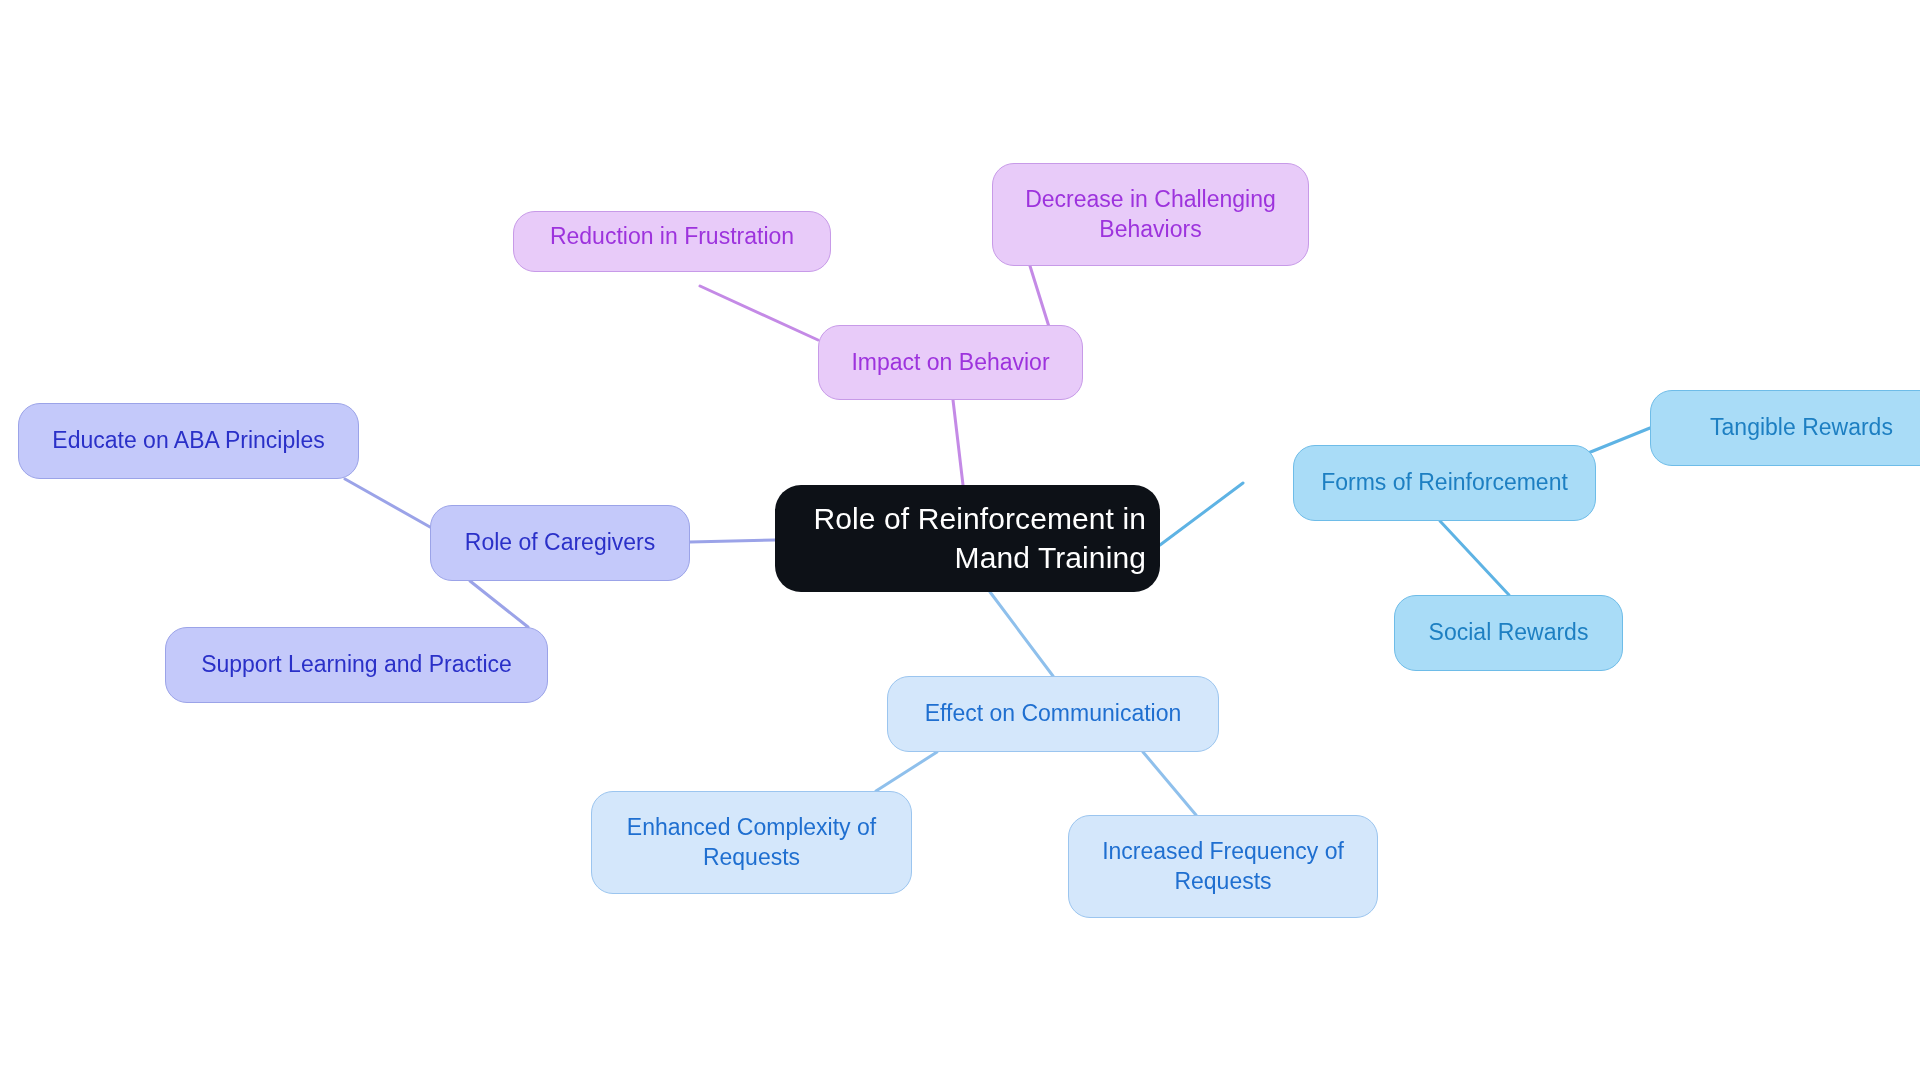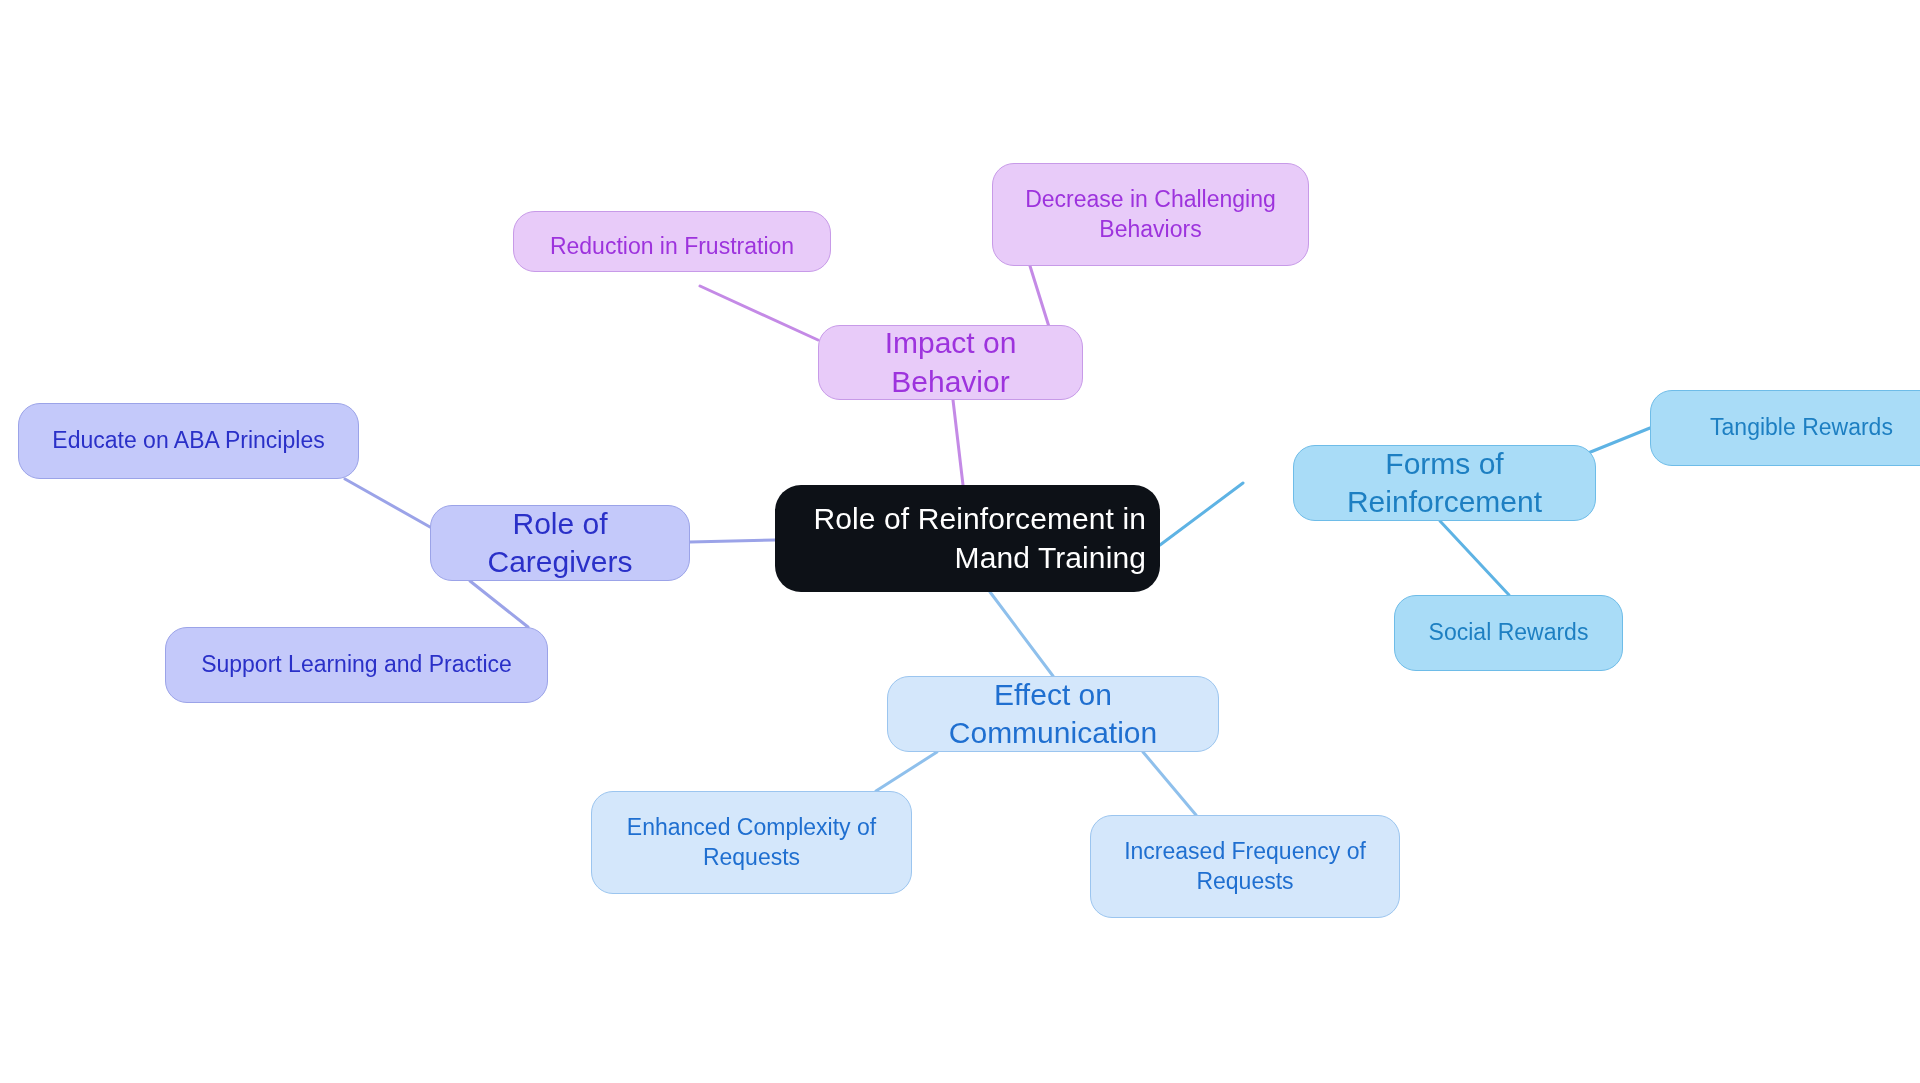--- a/index.html
+++ b/index.html
@@ -32,33 +32,33 @@
     position: absolute;
     box-sizing: border-box;
     display: flex;
     align-items: center;
     justify-content: center;
     text-align: center;
     border-radius: 22px;
     border-style: solid;
     border-width: 1.5px;
     line-height: 1.28;
-    padding: 10px 14px;
+    padding: 20px 14px;
     white-space: pre-line;
     z-index: 2;
   }
   .node.root {
     border-radius: 26px;
     border-width: 0;
     font-size: 30px;
     letter-spacing: 0.1px;
     text-align: right;
   }
   .node.lvl1 {
-    font-size: 30px;
+    font-size: 23px;
   }
   .node.lvl2 {
     font-size: 23px;
   }
 </style>
 </head>
 <body style="background: rgb(255, 255, 255);">
 
 <div id="canvas" style="background: rgb(255, 255, 255);">
   <svg id="edge-layer" viewBox="0 0 1920 1083" width="1920" height="1083" xmlns="http://www.w3.org/2000/svg">
@@ -78,18 +78,18 @@
   <div id="node-layer">
       <div class="node root" style="left: 775px; top: 485px; width: 385px; height: 107px; background: rgb(13, 17, 23); color: rgb(255, 255, 255); border-color: rgb(13, 17, 23);"><span>Role of Reinforcement in Mand Training</span></div>
       <div class="node lvl1" style="left: 818px; top: 325px; width: 265px; height: 75px; background: rgb(232, 203, 249); color: rgb(157, 51, 221); border-color: rgb(199, 154, 232);"><span>Impact on Behavior</span></div>
       <div class="node lvl2" style="left: 513px; top: 211px; width: 318px; height: 61px; background: rgb(232, 203, 249); color: rgb(157, 51, 221); border-color: rgb(199, 154, 232); align-items: flex-end;"><span>Reduction in Frustration</span></div>
       <div class="node lvl2" style="left: 992px; top: 163px; width: 317px; height: 103px; background: rgb(232, 203, 249); color: rgb(157, 51, 221); border-color: rgb(199, 154, 232);"><span>Decrease in Challenging Behaviors</span></div>
       <div class="node lvl1" style="left: 1293px; top: 445px; width: 303px; height: 76px; background: rgb(169, 220, 247); color: rgb(29, 127, 194); border-color: rgb(110, 188, 232);"><span>Forms of Reinforcement</span></div>
       <div class="node lvl2" style="left: 1650px; top: 390px; width: 303px; height: 76px; background: rgb(169, 220, 247); color: rgb(29, 127, 194); border-color: rgb(110, 188, 232);"><span>Tangible Rewards</span></div>
       <div class="node lvl2" style="left: 1394px; top: 595px; width: 229px; height: 76px; background: rgb(169, 220, 247); color: rgb(29, 127, 194); border-color: rgb(110, 188, 232);"><span>Social Rewards</span></div>
       <div class="node lvl1" style="left: 887px; top: 676px; width: 332px; height: 76px; background: rgb(212, 231, 251); color: rgb(31, 111, 208); border-color: rgb(155, 197, 239);"><span>Effect on Communication</span></div>
       <div class="node lvl2" style="left: 591px; top: 791px; width: 321px; height: 103px; background: rgb(212, 231, 251); color: rgb(31, 111, 208); border-color: rgb(155, 197, 239);"><span>Enhanced Complexity of Requests</span></div>
-      <div class="node lvl2" style="left: 1068px; top: 815px; width: 310px; height: 103px; background: rgb(212, 231, 251); color: rgb(31, 111, 208); border-color: rgb(155, 197, 239); margin-left: 22px;"><span>Increased Frequency of Requests</span></div>
+      <div class="node lvl2" style="left: 1068px; top: 815px; width: 310px; height: 103px; background: rgb(212, 231, 251); color: rgb(31, 111, 208); border-color: rgb(155, 197, 239);"><span>Increased Frequency of Requests</span></div>
       <div class="node lvl1" style="left: 430px; top: 505px; width: 260px; height: 76px; background: rgb(196, 201, 250); color: rgb(42, 48, 200); border-color: rgb(155, 163, 232); text-align: center;"><span>Role of Caregivers</span></div>
       <div class="node lvl2" style="left: 18px; top: 403px; width: 341px; height: 76px; background: rgb(196, 201, 250); color: rgb(42, 48, 200); border-color: rgb(155, 163, 232);"><span>Educate on ABA Principles</span></div>
       <div class="node lvl2" style="left: 165px; top: 627px; width: 383px; height: 76px; background: rgb(196, 201, 250); color: rgb(42, 48, 200); border-color: rgb(155, 163, 232);"><span>Support Learning and Practice</span></div>
     </div>
 </div>
 
 </body></html>

